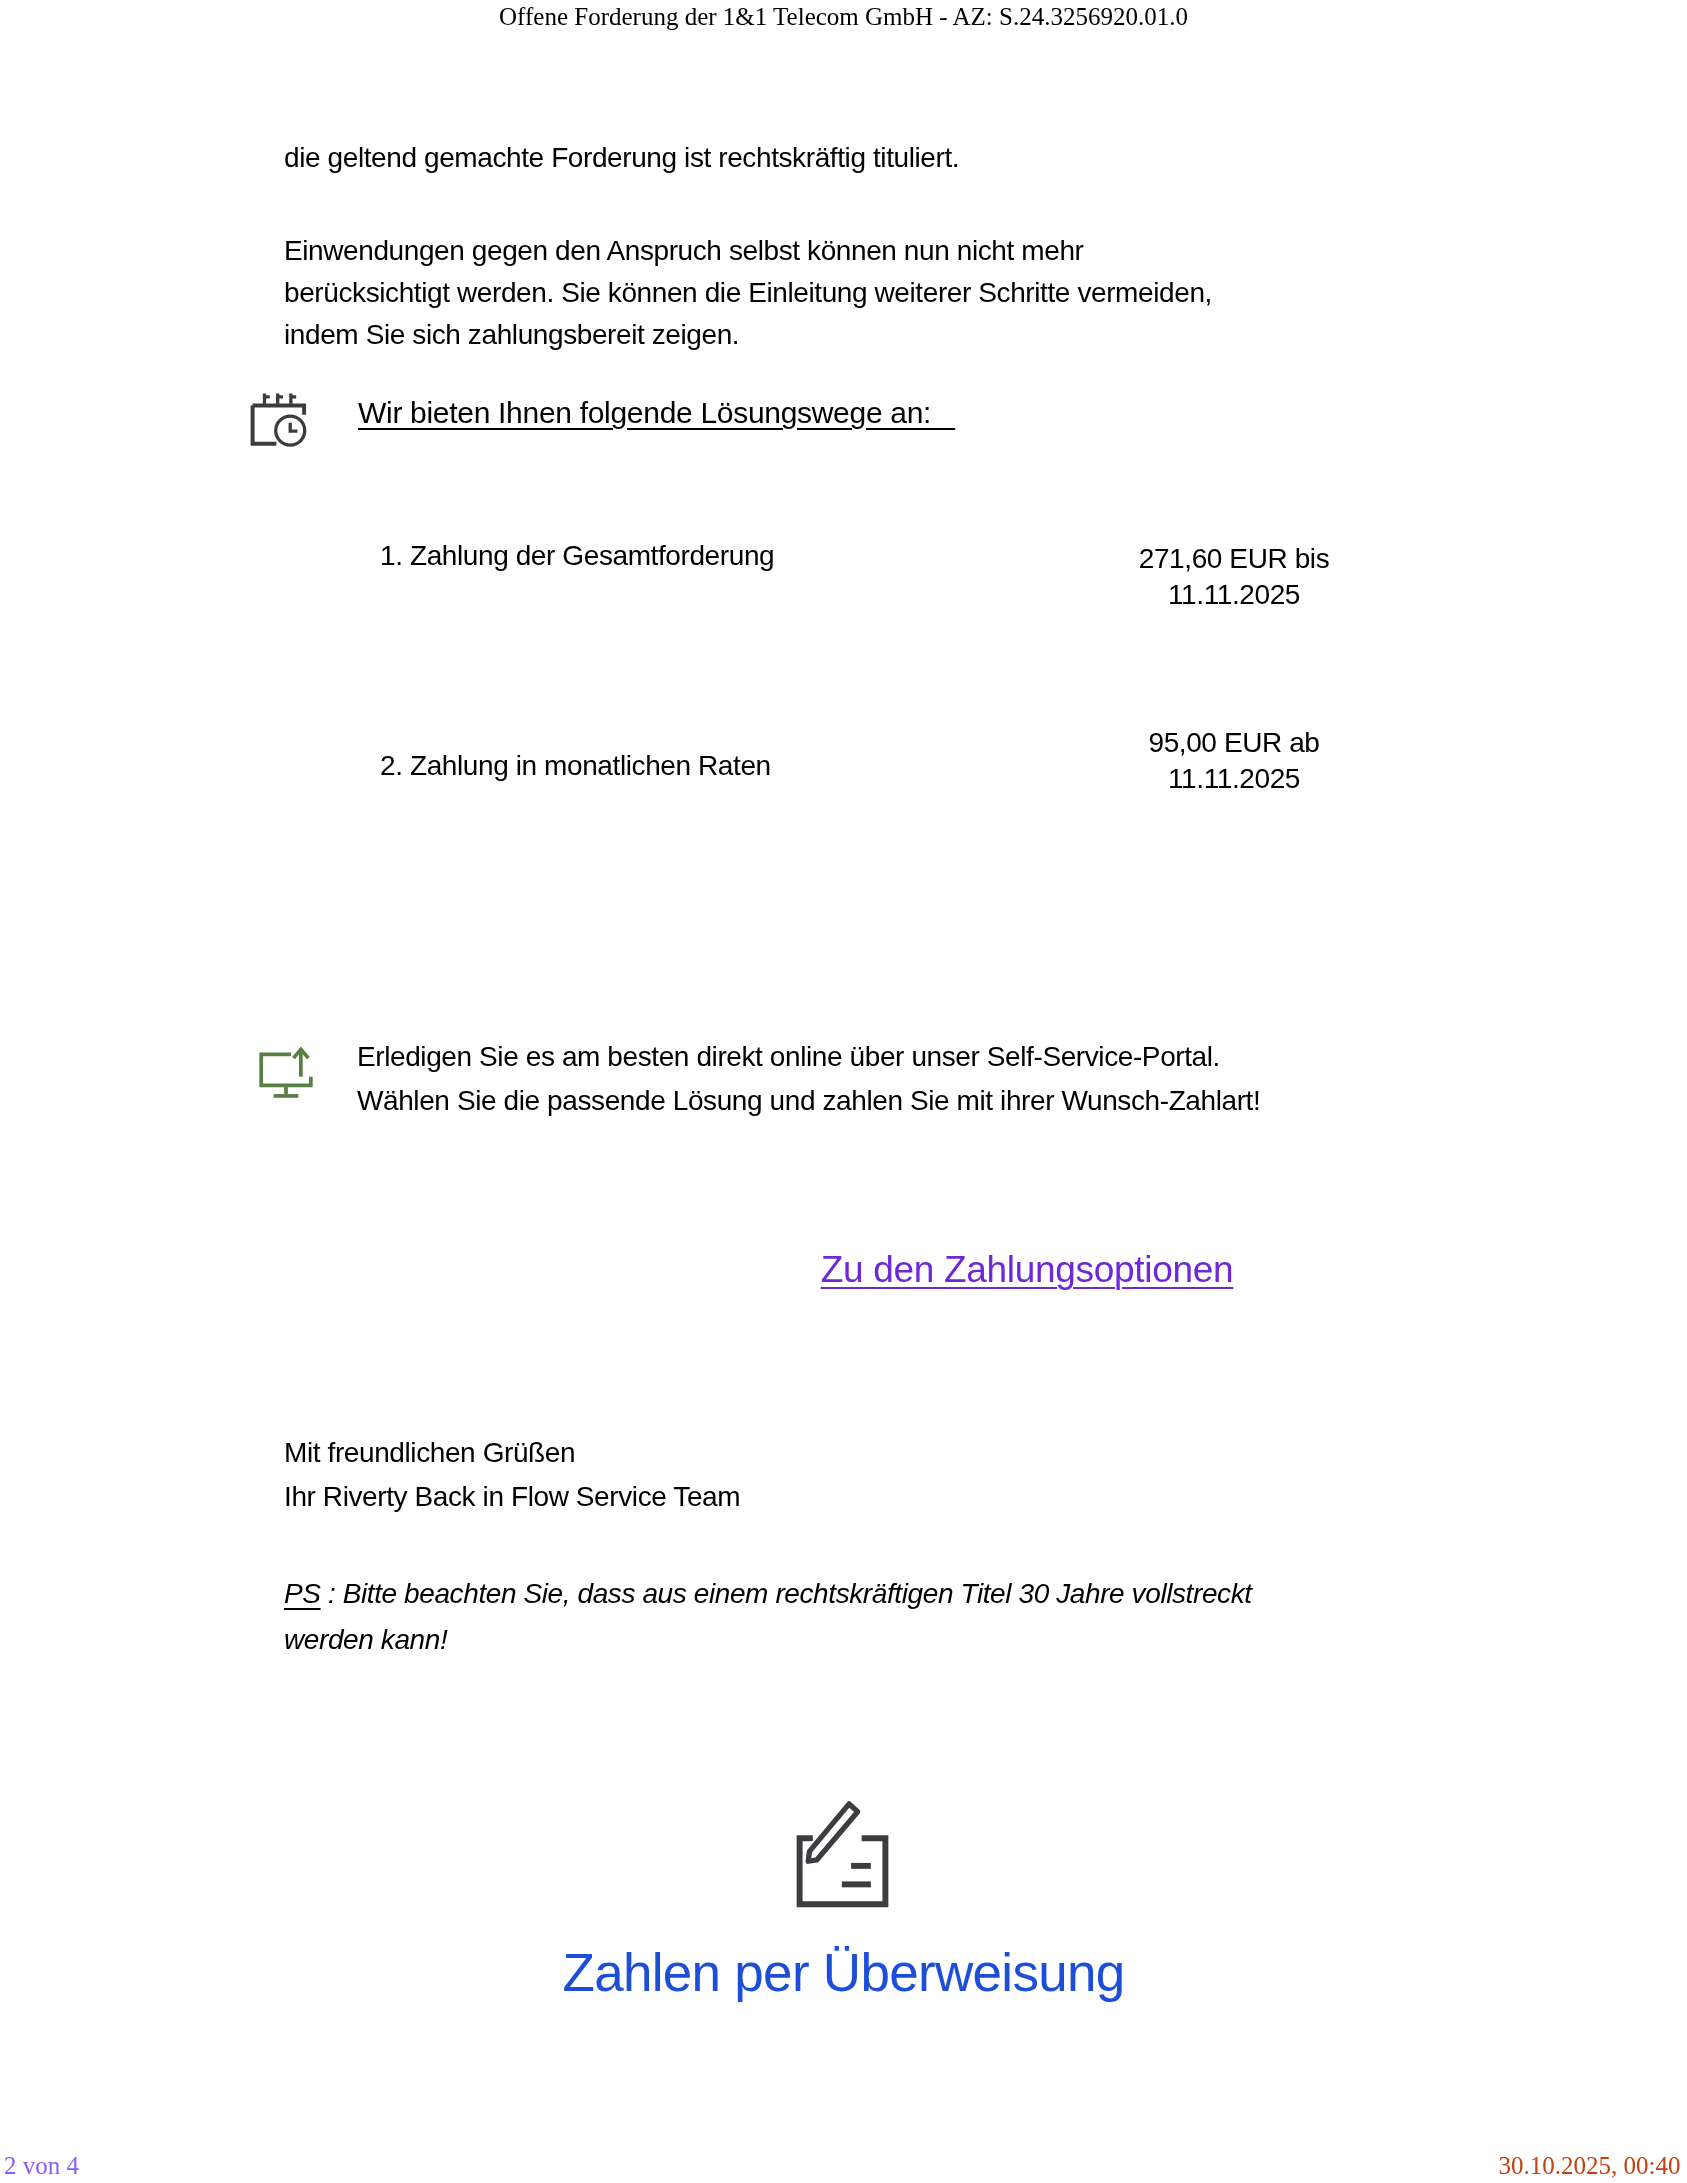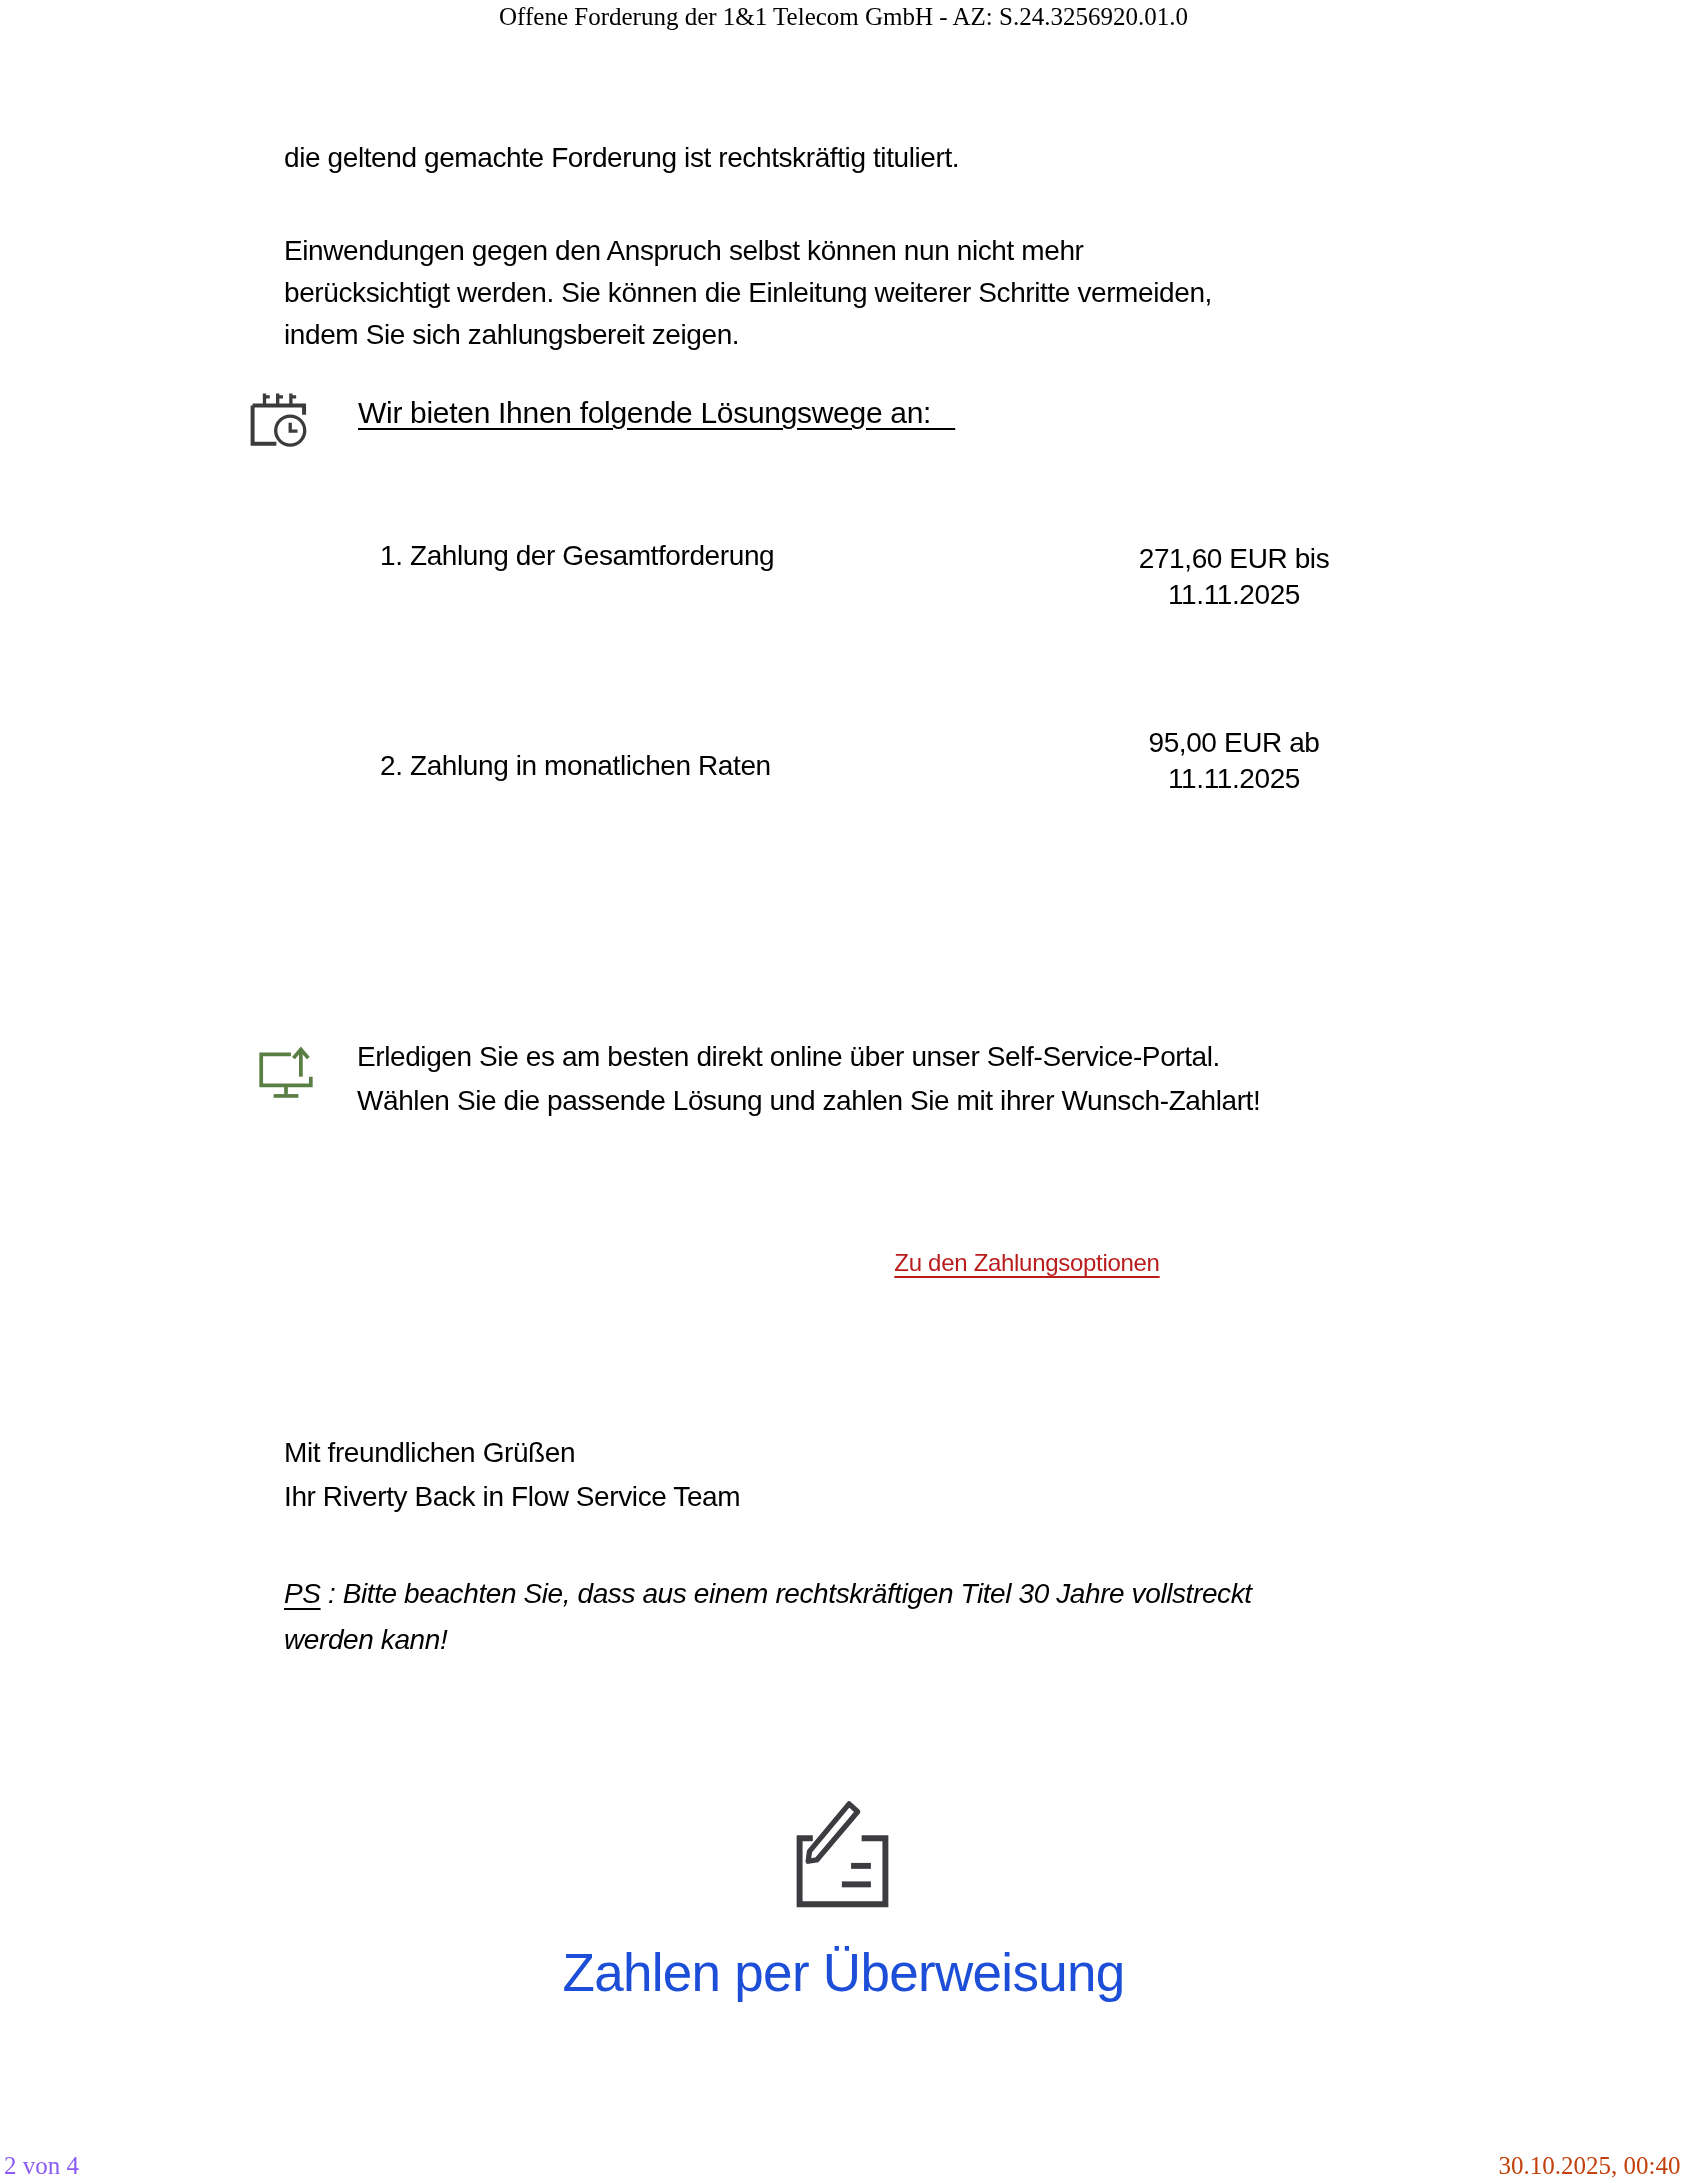--- a/index.html
+++ b/index.html
@@ -54,23 +54,23 @@
     line-height:36px;
   }
   .option1-amount{left:1092px;top:541px;}
   .option2-amount{left:1092px;top:725px;}
 
   .portal-icon{left:255px;top:1040px;}
   .portal-text{left:357px;top:1035px;line-height:44px;}
 
   .payment-link-wrap{left:724px;top:1249px;width:595px;text-align:center;}
   .payment-link{
-    font-size:24px;
+    font-size:37px;
     letter-spacing:-0.3px;
-    color:#b91c1c;
+    color:#6d28d9;
     text-decoration:underline;
     text-decoration-thickness:2px;
     text-underline-offset:5.3px;
     cursor:pointer;
     margin-left:11px;
   }
 
   .closing{left:284px;top:1431px;line-height:44px;}
 
   .ps{left:284px;top:1571px;line-height:46px;font-style:italic;}

